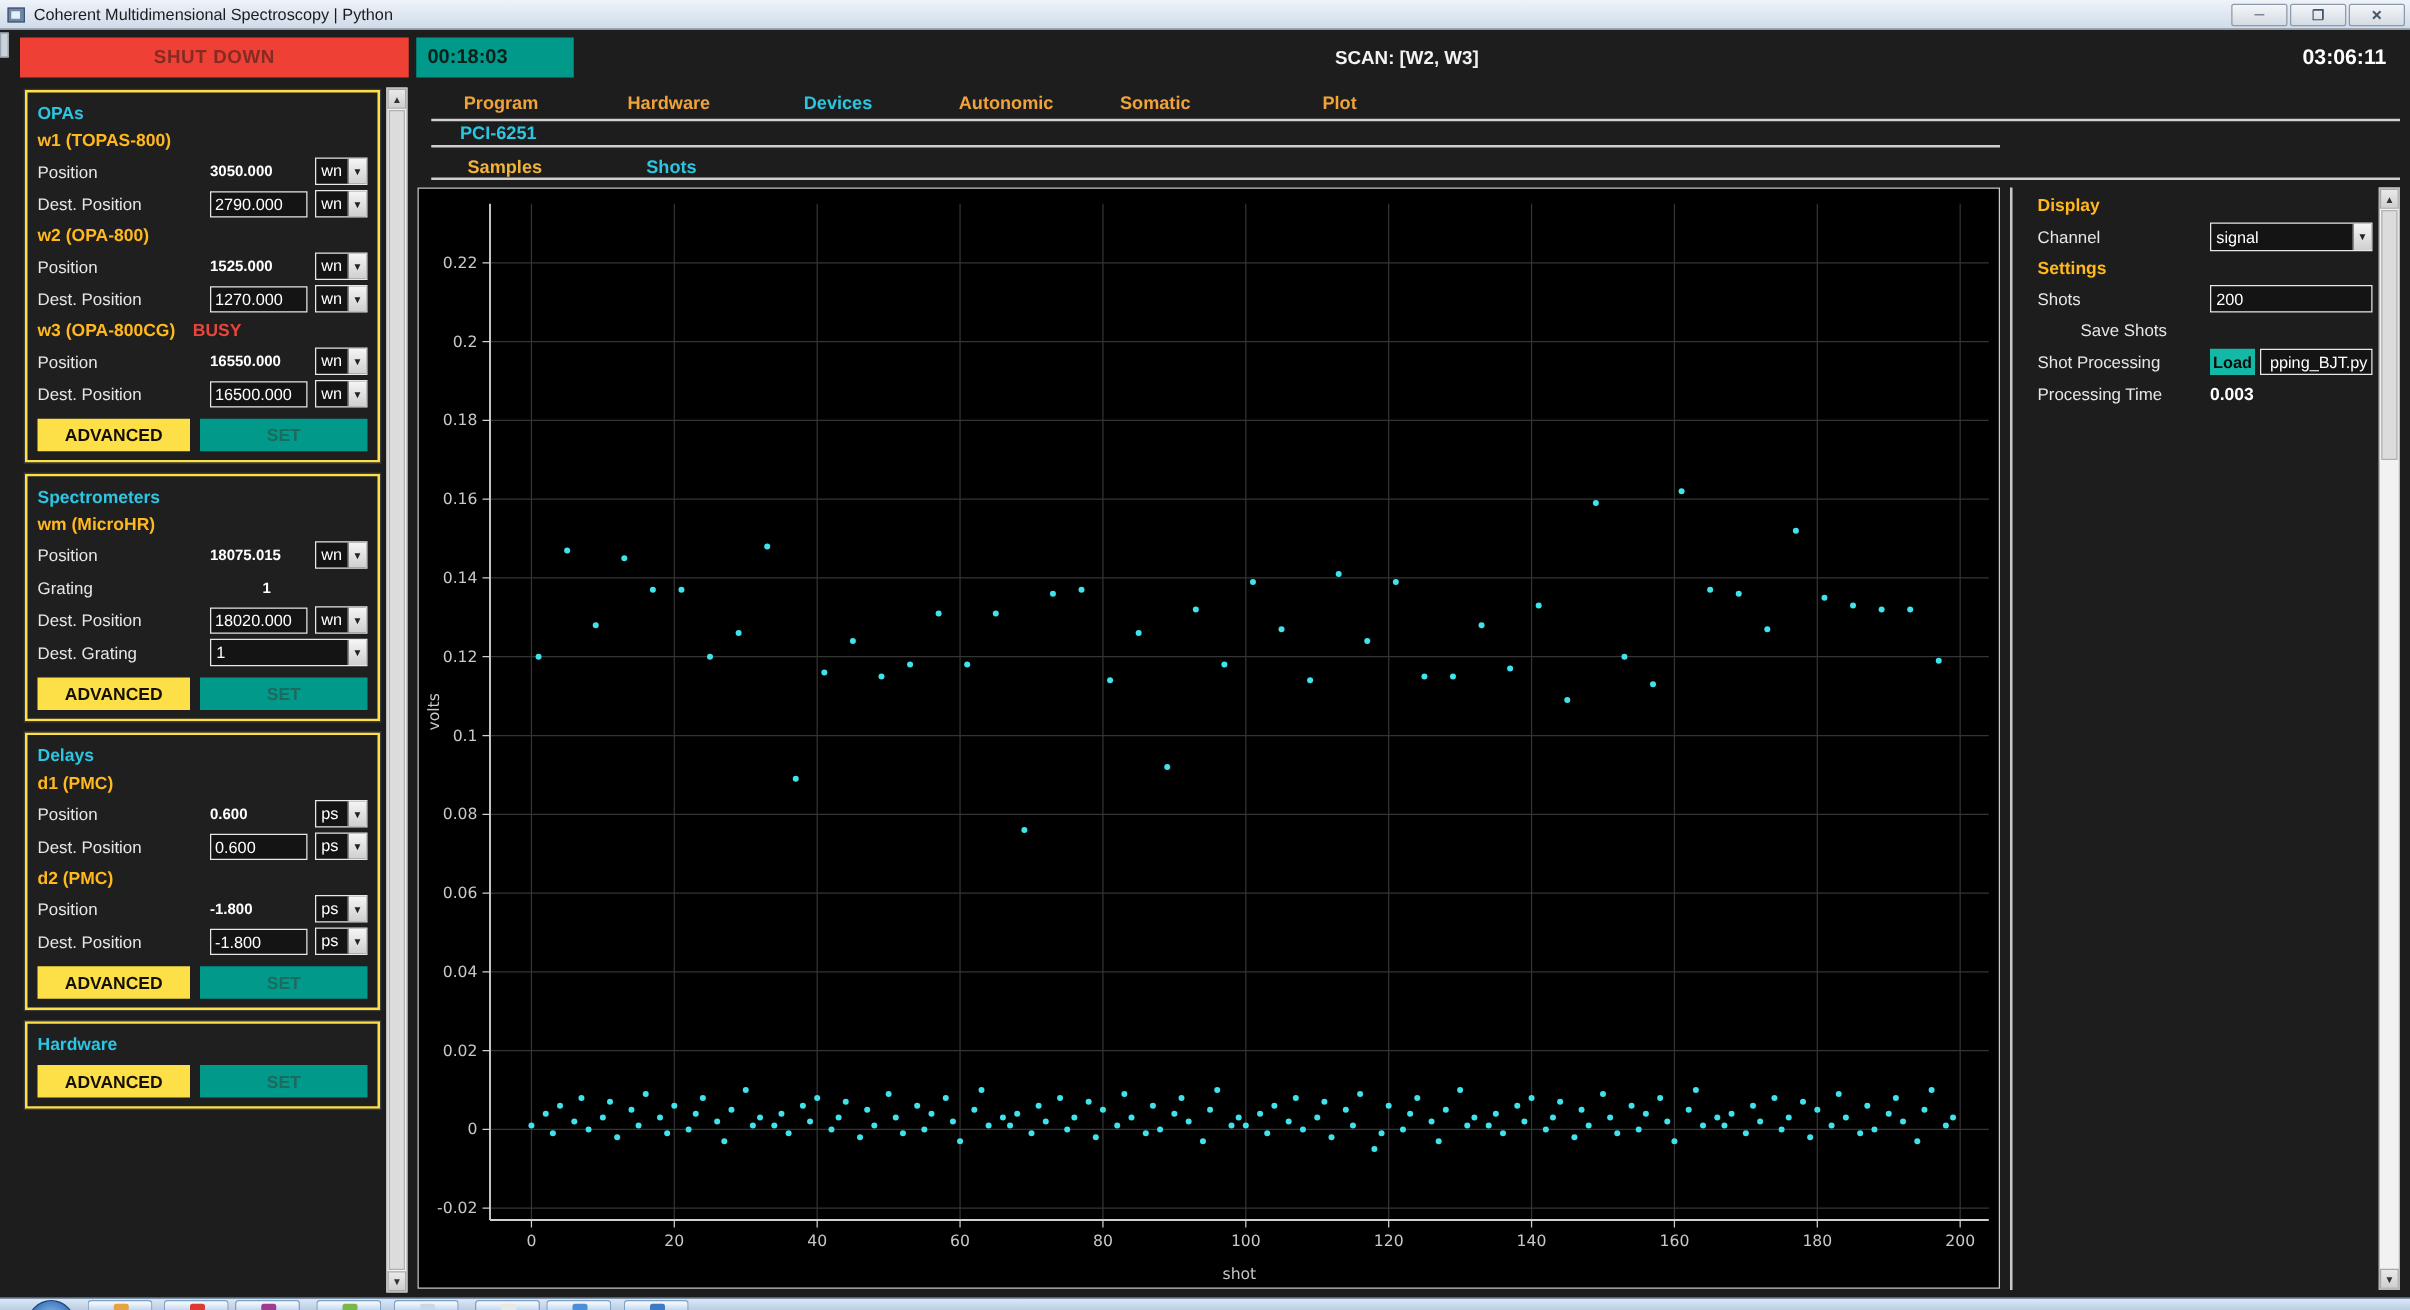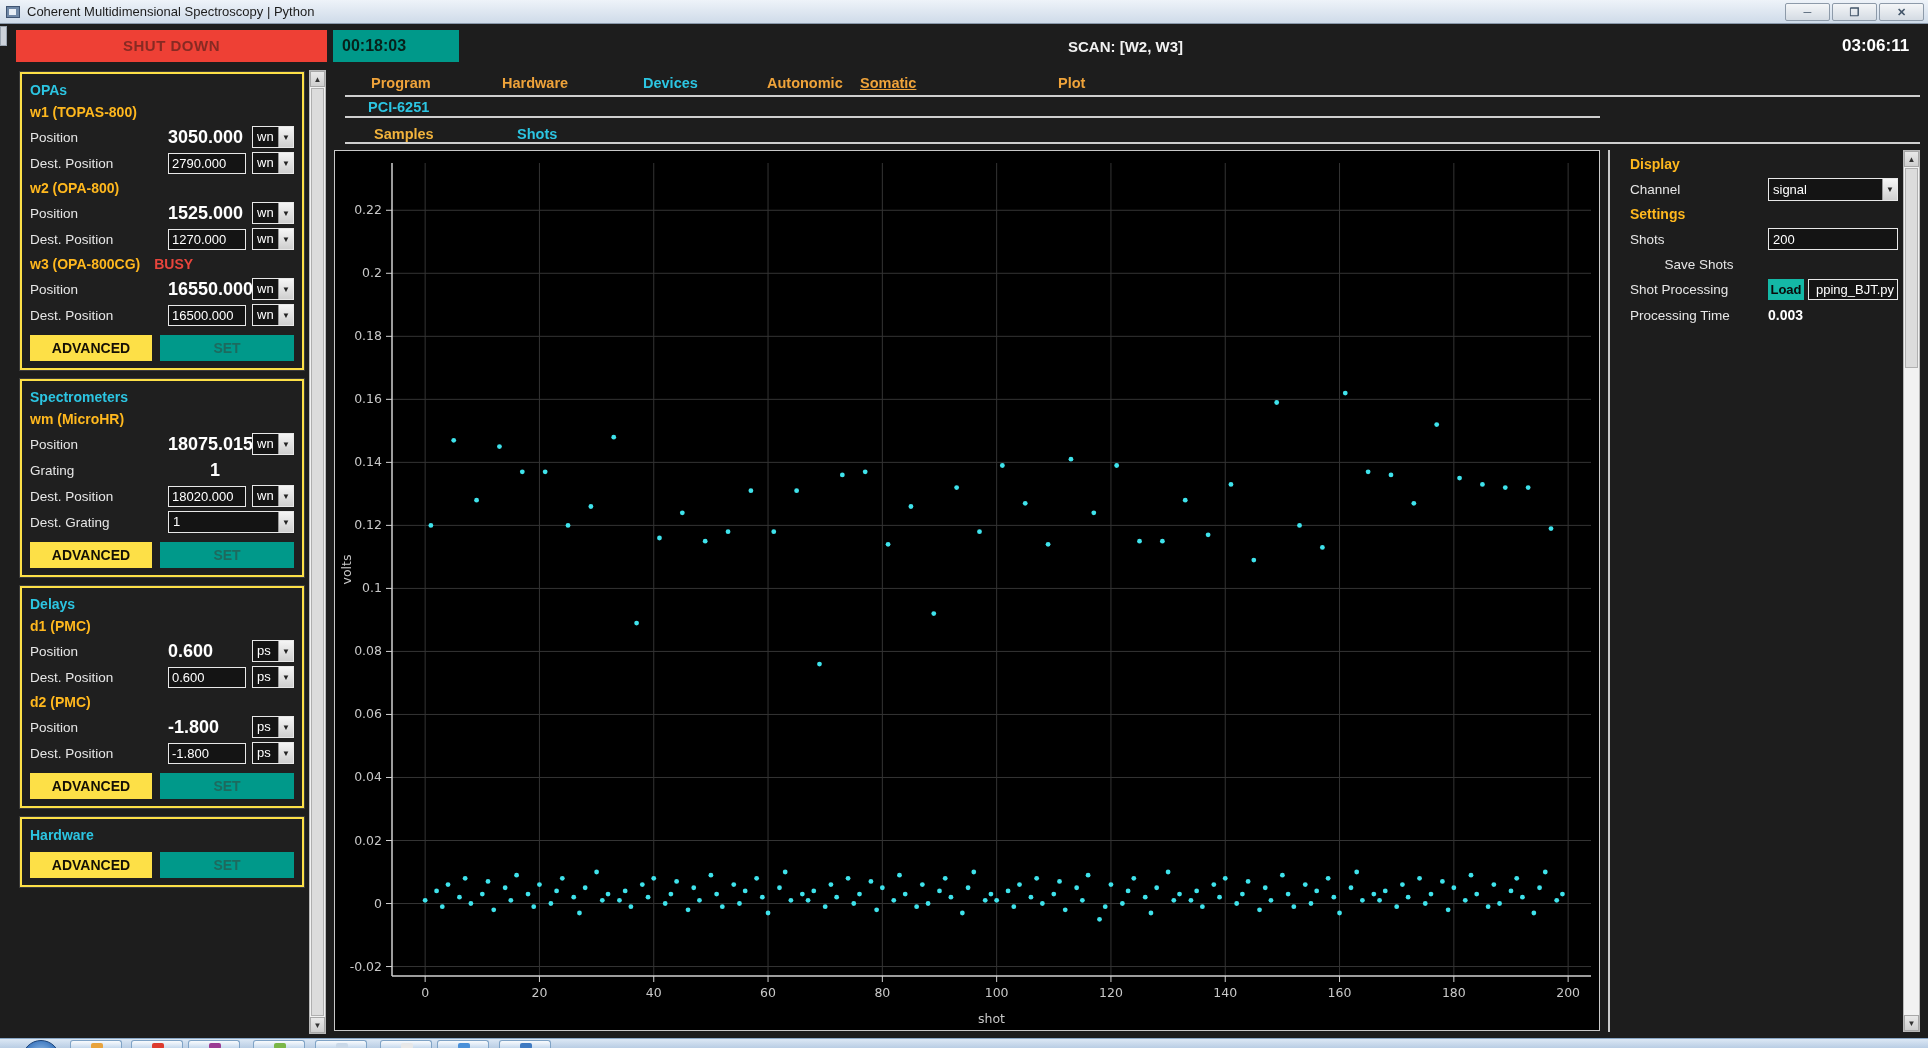--- a/index.html
+++ b/index.html
@@ -36,21 +36,21 @@
   
   .sidebar { position:absolute; left:20px; top:72px; width:284px; display:flex; flex-direction:column; gap:9px; }
   .section-box { border:2px solid #fde047; outline:1px solid #3a3a3a; background:#1f1f1f; padding:6px 8px 7px 8px; }
   .sec-title { color:#2cc5e2; font-weight:bold; font-size:14px; height:20px; line-height:20px; }
   .group-name { height:24px; line-height:24px; }
   .group-name .gname { color:#ffb81e; font-weight:bold; font-size:14px; }
   .group-name .gstatus { color:#e8453c; font-weight:bold; font-size:14px; margin-left:14px;margin-top:31px; }
   .srow { display:flex; align-items:center; height:26px; }
   .srow .rlabel { flex:1; color:#e6e6e6; font-size:13.5px; }
   .vslot { width:84px; display:flex; align-items:center; }
-  .val-bold { font-weight:bold; color:#ffffff; font-size:18px; white-space:nowrap; overflow:hidden; width:84px; }
+  .val-bold { font-weight:bold; color:#ffffff; font-size:12px; white-space:nowrap; overflow:hidden; width:84px; }
   .tinput { width:78px; height:21px; background:#141414; border:1px solid #e8e8e8; color:#fff; font-size:13px;
     padding:0 3px; font-family:"Liberation Sans",sans-serif; }
   .unit-combo { width:42px; height:22px; border:1px solid #e8e8e8; background:#141414; display:flex; }
   .unit-combo .uval { flex:1; color:#fff; font-size:13px; padding-left:4px; line-height:20px; }
   .combo-arrow { width:15px; background:linear-gradient(#f5f5f5,#cfcfcf); border-left:1px solid #9a9a9a;
     color:#222; font-size:8px; display:flex; align-items:center; justify-content:center; }
   .wide-combo { width:126px; height:22px; border:1px solid #e8e8e8; background:#141414; display:flex; }
   .wide-combo .uval { flex:1; color:#fff; font-size:13px; padding-left:4px; line-height:20px; }
   .btnrow { display:flex; gap:8px; margin-top:7px; height:26px; }
   .btn-advanced { width:122px; background:#fde047; color:#151005; font-weight:bold; font-size:14px;
@@ -115,21 +115,21 @@
   <div class="btn-shutdown">SHUT DOWN</div>
   <div class="timer-box">00:18:03</div>
   <div class="scan-text">SCAN: [W2, W3]</div>
   <div class="clock-text">03:06:11</div>
 
   <div id="menu-row">
       <div class="menu-item" style="left: 371px;">Program</div>
       <div class="menu-item" style="left: 502px;">Hardware</div>
       <div class="menu-item active" style="left: 643px;">Devices</div>
       <div class="menu-item" style="left: 767px;">Autonomic</div>
-      <div class="menu-item" style="left: 860px; text-decoration: underline;">Somatic</div>
+      <div class="menu-item" style="left: 896px;">Somatic</div>
       <div class="menu-item" style="left: 1058px;">Plot</div>
     </div>
   <div class="hline" style="left:345px; top:95px; width:1575px;"></div>
   <div id="devtab-row">
       <div class="devtab">PCI-6251</div>
     </div>
   <div class="hline" style="left:345px; top:116px; width:1255px;"></div>
   <div id="subtab-row">
       <div class="subtab" style="left: 374px;">Samples</div>
       <div class="subtab active" style="left: 517px;">Shots</div>

